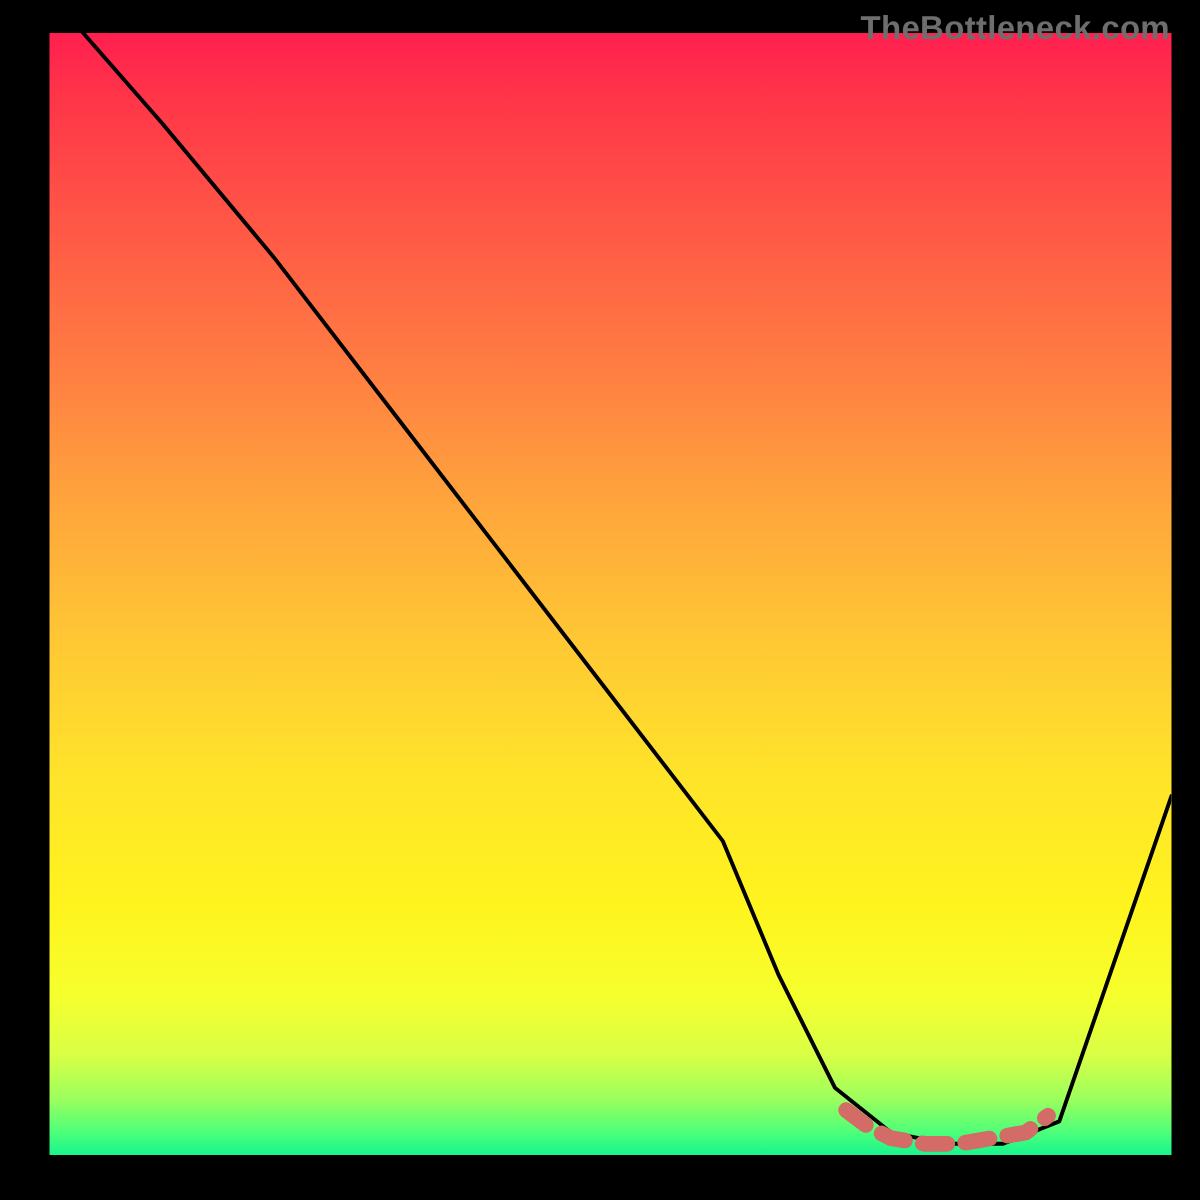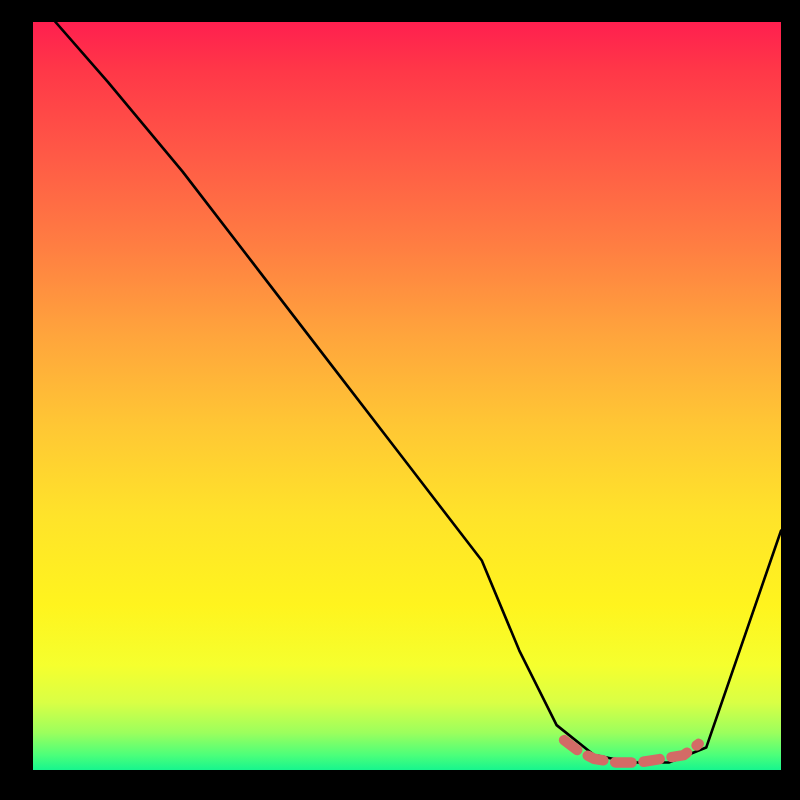--- a/index.html
+++ b/index.html
@@ -54,20 +54,21 @@
     top: 0;
     width: 748px;
     height: 748px;
   }
 </style>
 </head>
 <body>
 
 <div class="outer">
 
+  <div class="watermark">TheBottleneck.com</div>
 
   <div class="plot">
     <svg class="curve" viewBox="0 0 100 100" preserveAspectRatio="none">
       <path id="curve-path" fill="none" stroke-width="0.35" stroke-linejoin="round" stroke-linecap="round" stroke="#000000" d="M3.00 0.00 L10.00 8.00 L20.00 20.00 L30.00 33.00 L40.00 46.00 L50.00 59.00 L60.00 72.00 L65.00 84.00 L70.00 94.00 L75.00 98.00 L80.00 99.00 L85.00 99.00 L90.00 97.00 L100.00 68.00"></path>
       <path id="optimal-path" fill="none" stroke-width="1.4" stroke-linecap="round" stroke-linejoin="round" stroke-dasharray="2.2 1.6" stroke="#d36b66" d="M71.00 96.00 L73.00 97.50 L75.00 98.50 L78.00 99.00 L81.00 99.00 L84.00 98.50 L87.00 98.00 L89.00 96.50"></path>
     </svg>
   </div>
 
 </div>
 

